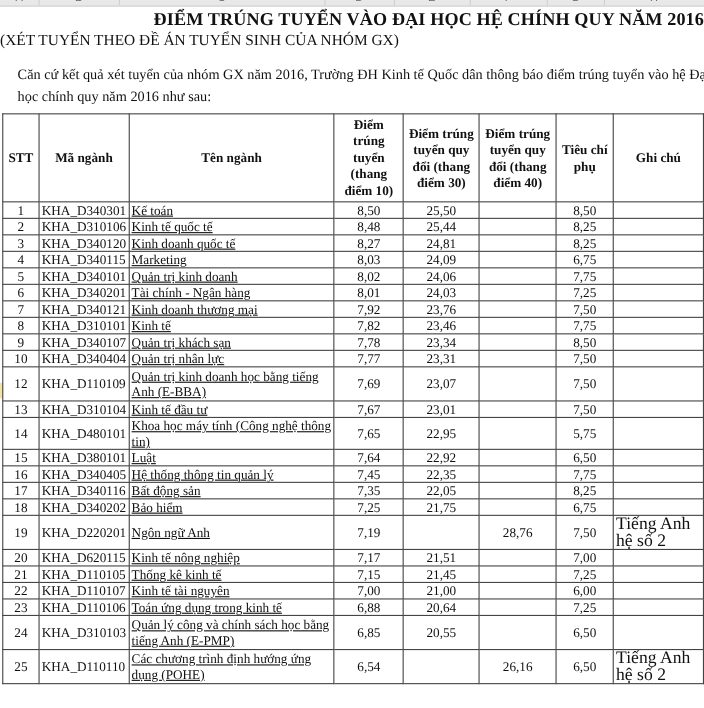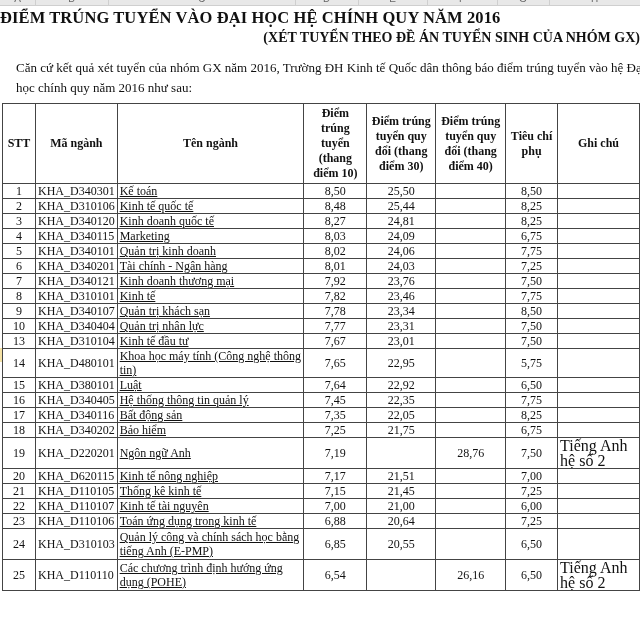--- a/index.html
+++ b/index.html
@@ -11,26 +11,26 @@
   .colhdr {
     position: absolute; top: 0; left: 0; width: 640px; height: 5px;
     background: #e8e8e8; border-bottom: 1px solid #cfcfcf; overflow: hidden;
   }
   .colhdr span {
     position: absolute; top: -7px; font-family: "Liberation Sans", sans-serif;
     font-size: 10px; color: #666; text-align: center;
     border-right: 1px solid #cfcfcf; height: 12px; line-height: 12px;
   }
   .title1 {
-    position: absolute; top: 8px; left: 0; width: 640px; text-align: left;
+    position: absolute; top: 8px; left: 0; width: 640px; text-align: right;
     font-weight: bold; font-size: 16.5px; letter-spacing: 0.1px;
   }
   .title2 {
-    position: absolute; top: 30px; left: 0; width: 640px; text-align: right;
-    font-weight: bold; font-size: 14px;
+    position: absolute; top: 30px; left: 0; width: 640px; text-align: left;
+    font-weight: normal; font-size: 14px;
   }
   .intro {
     position: absolute; top: 58px; left: 4px; width: 632px;
     font-size: 13px; line-height: 20px; margin-left: 12px;
   }
   .rowmark {
     position: absolute; left: 0; top: 348px; width: 3px; height: 14px;
     background: #f5e2a6;
   }
   table {
@@ -188,20 +188,30 @@
       <tr class="r1">
         <td class="c">10</td>
         <td class="l">KHA_D340404</td>
         <td class="l wrap">Quản trị nhân lực</td>
         <td class="c">7,77</td>
         <td class="c">23,31</td>
         <td class="c"></td>
         <td class="c">7,50</td>
         <td class="l note"></td>
       </tr>
+      <tr class="r2">
+        <td class="c">12</td>
+        <td class="l">KHA_D110109</td>
+        <td class="l wrap">Quản trị kinh doanh học bằng tiếng Anh (E-BBA)</td>
+        <td class="c">7,69</td>
+        <td class="c">23,07</td>
+        <td class="c"></td>
+        <td class="c">7,50</td>
+        <td class="l note"></td>
+      </tr>
       <tr class="r1">
         <td class="c">13</td>
         <td class="l">KHA_D310104</td>
         <td class="l wrap">Kinh tế đầu tư</td>
         <td class="c">7,67</td>
         <td class="c">23,01</td>
         <td class="c"></td>
         <td class="c">7,50</td>
         <td class="l note"></td>
       </tr>

